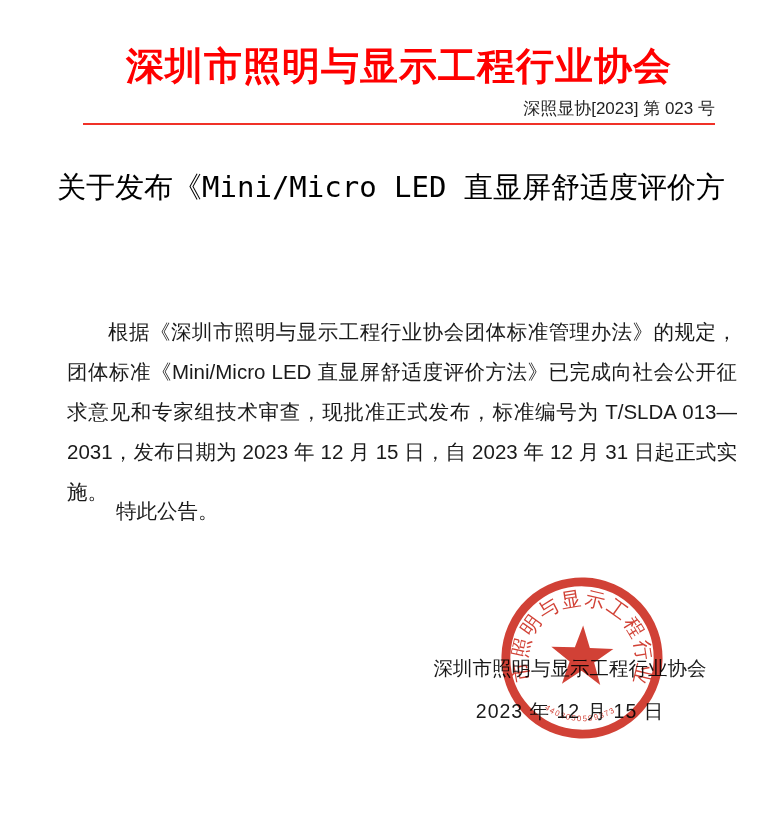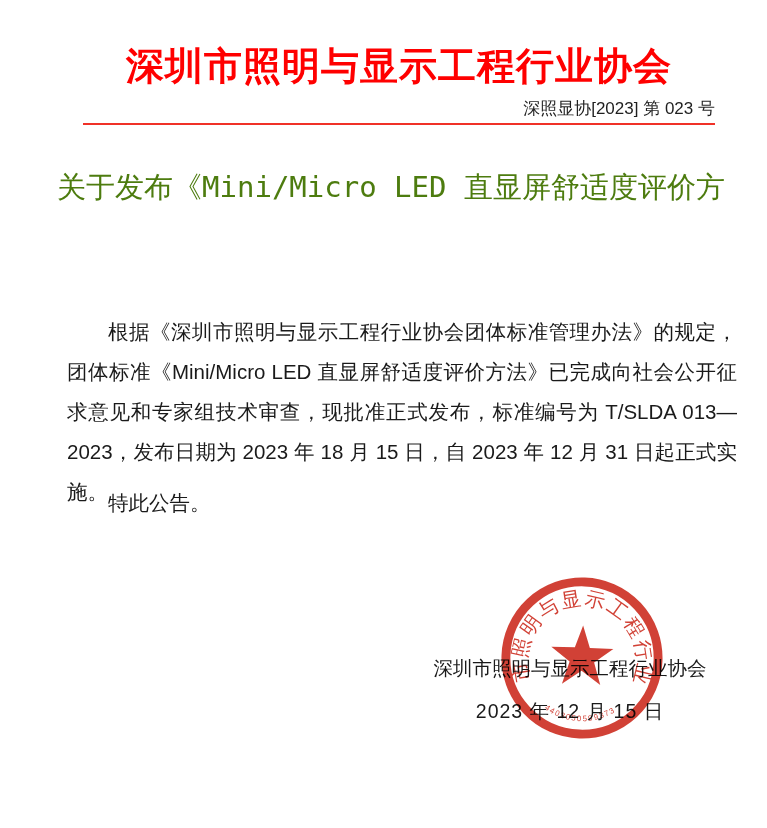--- a/index.html
+++ b/index.html
@@ -49,37 +49,37 @@
   }
   .announcement-title {
     position: absolute;
     top: 166px; left: 33px; width: 716px;
     margin: 0;
     text-align: center;
     font-family: "DejaVu Sans Mono", "Liberation Mono", monospace;
     font-weight: 500;
     font-size: 29px;
     line-height: 43px;
-    color: #4d7c0f;
+    color: #000000;
   }
   .body-text {
     position: absolute;
     top: 312px; left: 67px; width: 670px;
     margin: 0;
     font-family: "Liberation Sans", "DejaVu Sans", sans-serif;
     font-size: 20.5px;
     line-height: 40px;
     text-align: justify;
     text-indent: 2em;
     color: #1a1a1a;
   }
   .closing-line {
     position: absolute;
     top: 483px; left: 67px; width: 670px;
-    margin: 0;
+    margin: 8px;
     font-family: "Liberation Sans", "DejaVu Sans", sans-serif;
     font-size: 20.5px;
     line-height: 40px;
     text-indent: 2em;
     color: #1a1a1a;
   }
   .signature-block {
     position: absolute;
     top: 655px; left: 570px;
     transform: translateX(-50%);
@@ -118,21 +118,21 @@
   <h1 class="org-name">深圳市照明与显示工程行业协会</h1>
 
   <div class="doc-number">深照显协[2023] 第 023 号</div>
 
   <div class="red-line"></div>
 
   <h2 class="announcement-title">
     <div>关于发布《Mini/Micro LED 直显屏舒适度评价方</div>
   </h2>
 
-  <p class="body-text">根据《深圳市照明与显示工程行业协会团体标准管理办法》的规定，团体标准《Mini/Micro LED 直显屏舒适度评价方法》已完成向社会公开征求意见和专家组技术审查，现批准正式发布，标准编号为 T/SLDA 013—2023，发布日期为 2023 年 18 月 15 日，自 2023 年 12 月 31 日起正式实施。</p>
+  <p class="body-text">根据《深圳市照明与显示工程行业协会团体标准管理办法》的规定，团体标准《Mini/Micro LED 直显屏舒适度评价方法》已完成向社会公开征求意见和专家组技术审查，现批准正式发布，标准编号为 T/SLDA 013—2031，发布日期为 2023 年 12 月 15 日，自 2023 年 12 月 31 日起正式实施。</p>
 
   <p class="closing-line">特此公告。</p>
 
   <div class="signature-block">
     <div class="signature-org">深圳市照明与显示工程行业协会</div>
     <div class="signature-date">2023 年 12 月 15 日</div>
   </div>
 
   <svg class="seal" viewBox="0 0 170 170" xmlns="http://www.w3.org/2000/svg">
     <g transform="rotate(2 85 85)">

